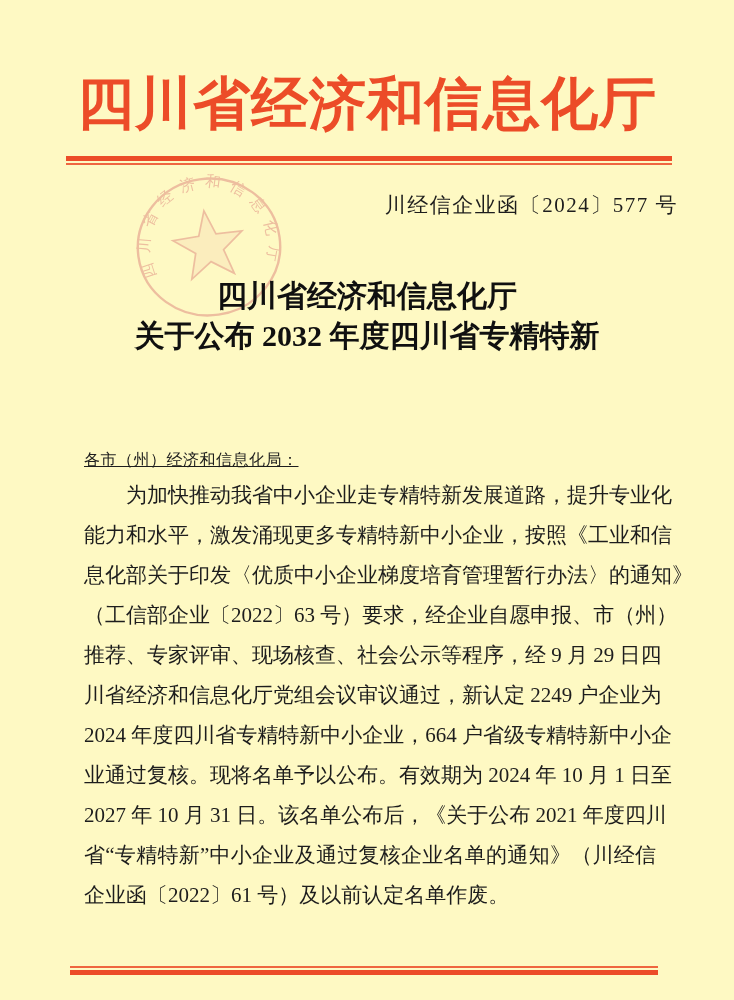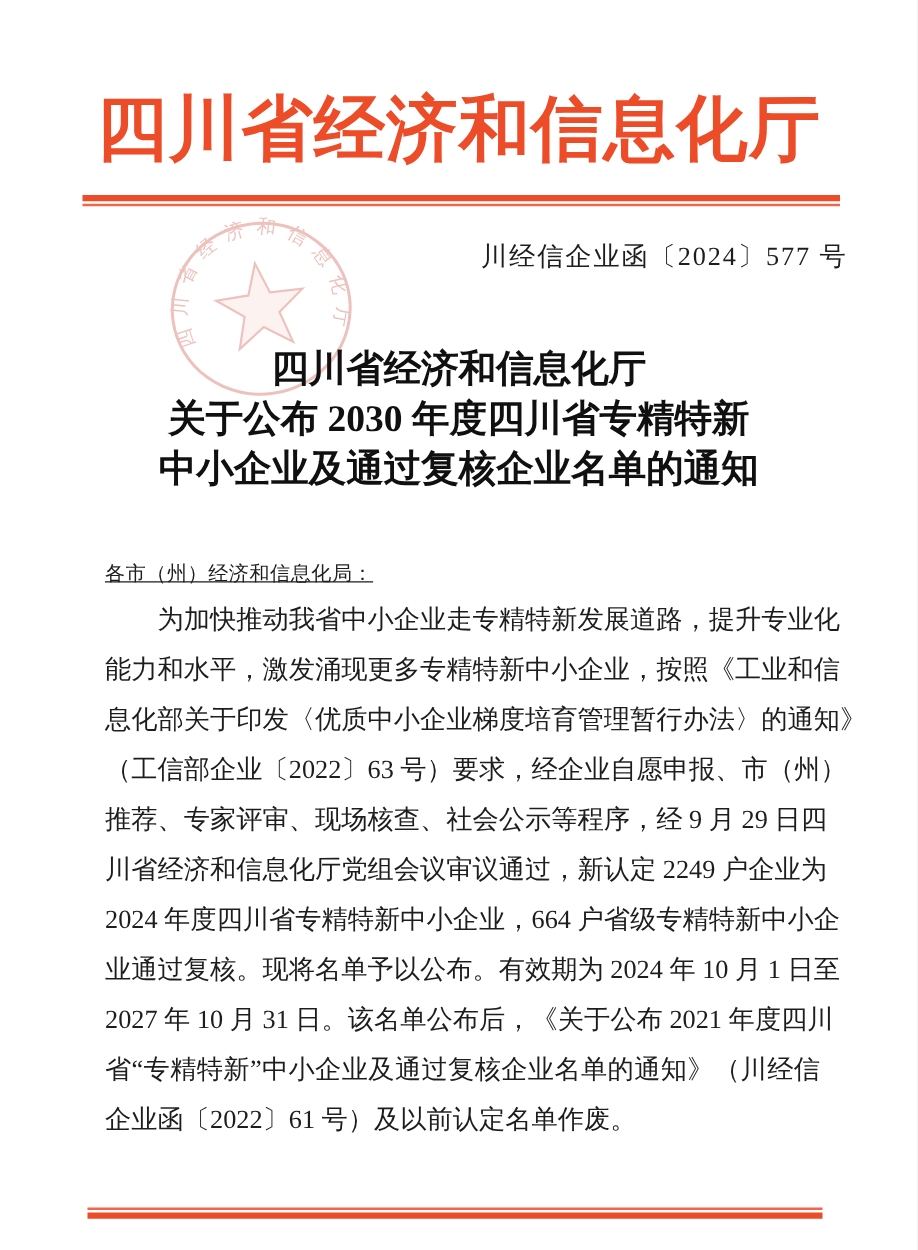--- a/index.html
+++ b/index.html
@@ -5,21 +5,21 @@
   :root{
     --red:#ec4c28;
     --seal:#dd857c;
     --ink:#1d1d1d;
   }
   html,body{margin:0;padding:0;background:#e9e9e9;}
   .page{
     position:relative;
     width:734px;height:1000px;
     margin:0 auto;
-    background:#ffffff;
+    background:#fef9c3;
     overflow:hidden;
     font-family:"Liberation Serif","DejaVu Serif",serif;
     color:var(--ink);
   }
   .agency-header{
     position:absolute;top:72px;left:0;right:0;
     text-align:center;
     font-size:57px;line-height:64px;
     font-weight:bold;
     color:var(--red);
@@ -94,22 +94,21 @@
       <text font-size="16" letter-spacing="9" fill="#dd857c" font-family="Liberation Serif, DejaVu Serif, serif">
         <textPath href="#seal-arc" startOffset="4">四川省经济和信息化厅</textPath>
       </text>
     </g>
   </svg>
 
   <div class="doc-number">川经信企业函〔2024〕577 号</div>
 
   <div class="doc-title">
       <div class="title-line">四川省经济和信息化厅</div>
-      <div class="title-line">关于公布 2030 年度四川省专精特新</div>
-      <div class="title-line">中小企业及通过复核企业名单的通知</div>
+      <div class="title-line">关于公布 2032 年度四川省专精特新</div>
     </div>
 
   <div class="salutation">各市（州）经济和信息化局：</div>
 
   <div class="body-text">
       <div class="body-line">为加快推动我省中小企业走专精特新发展道路，提升专业化</div>
       <div class="body-line">能力和水平，激发涌现更多专精特新中小企业，按照《工业和信</div>
       <div class="body-line">息化部关于印发〈优质中小企业梯度培育管理暂行办法〉的通知》</div>
       <div class="body-line">（工信部企业〔2022〕63 号）要求，经企业自愿申报、市（州）</div>
       <div class="body-line">推荐、专家评审、现场核查、社会公示等程序，经 9 月 29 日四</div>

